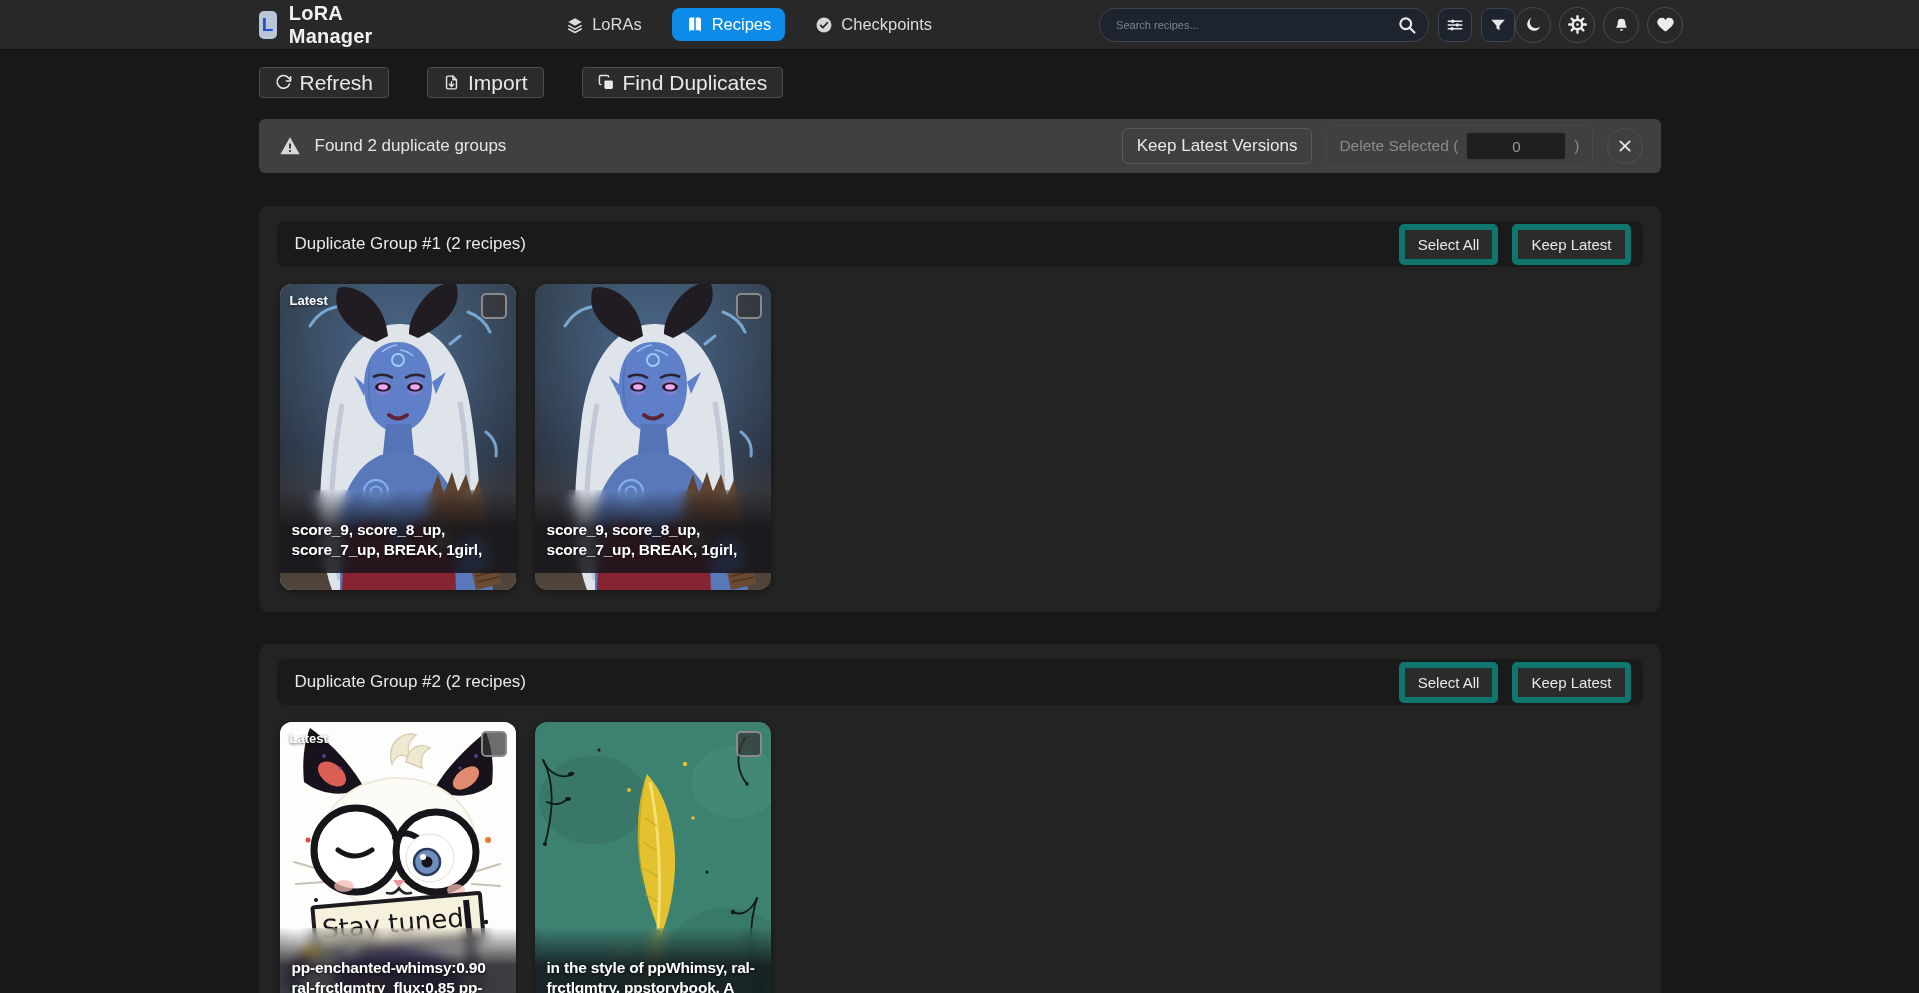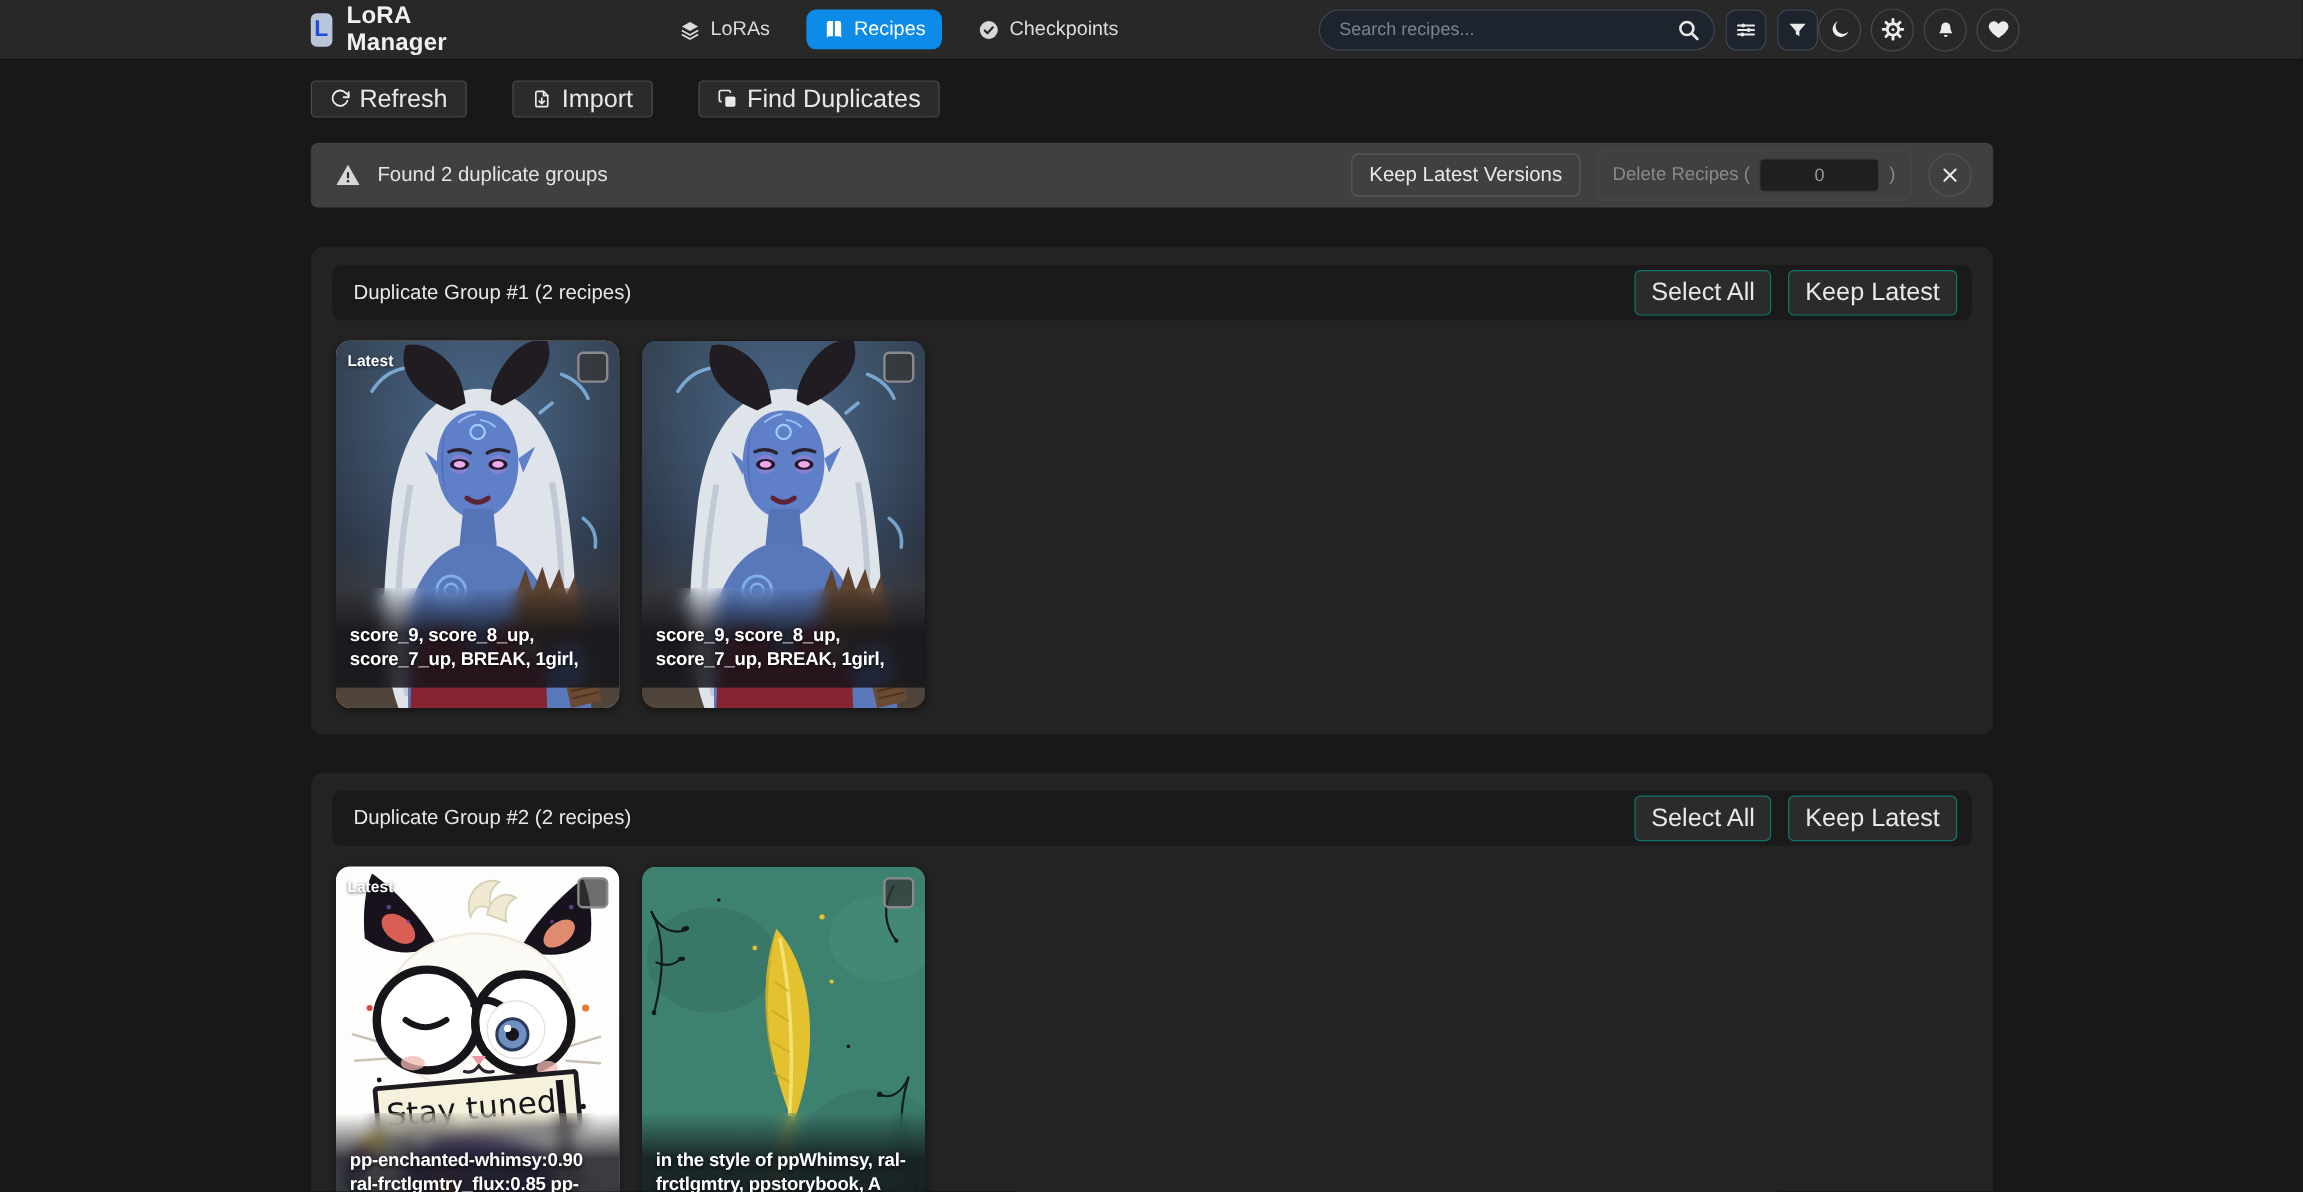--- a/index.html
+++ b/index.html
@@ -16,21 +16,21 @@
           font-weight:bold; font-size:19px; display:flex; align-items:center; justify-content:center; }
   .app-title { color:#f0f0f0; font-size:20px; font-weight:bold; letter-spacing:.2px; }
   .tabs { display:flex; align-items:flex-end; gap:16px; margin-left:170px; }
   .tab { display:flex; align-items:center; gap:8px; color:#dcdcdc; font-size:16.5px;
          padding:7px 14px; border-radius:8px; cursor:pointer; }
   .tab.active { background:#0d8be8; color:#fff; }
   .tab svg { width:18px; height:18px; }
   .search-wrap { display:flex; align-items:center; margin-left:153px; gap:9px; }
   .search-box { position:relative; width:330px; }
   .search-box input { width:100%; height:34px; border-radius:17px; background:#1e242e;
-      border:1px solid #3d4552; color:#c8ccd4; font-size:15px; padding:0 40px 0 16px; outline:none;
+      border:1px solid #3d4552; color:#c8ccd4; font-size:11px; padding:0 40px 0 16px; outline:none;
       font-family:"Liberation Sans", sans-serif; }
   .search-box input::placeholder { color:#7a8494; }
   .search-box .mag { position:absolute; right:12px; top:7px; width:20px; height:20px; color:#e8e8e8; }
   .sq-btn { width:34px; height:34px; border-radius:9px; background:#1e242e; border:1px solid #3d4552;
       display:flex; align-items:center; justify-content:center; color:#e8e8e8; cursor:pointer; }
   .sq-btn svg { width:18px; height:18px; }
   .nav-circles { display:flex; align-items:center; gap:8px; margin-left:auto; }
   .circle-btn { width:36px; height:36px; border-radius:50%; border:1px solid #4a4a4a; background:transparent;
       display:flex; align-items:center; justify-content:center; color:#ececec; cursor:pointer; }
   .circle-btn svg { width:19px; height:19px; }
@@ -59,22 +59,22 @@
       color:#e8e8e8; display:flex; align-items:center; justify-content:center; cursor:pointer; }
   .close-btn svg { width:16px; height:16px; }
 
   
   .group-panel { margin-top:33px; background:#232323; border-radius:10px; padding:15px 18px 22px; }
   .group-panel + .group-panel { margin-top:32px; }
   .group-header { height:46px; background:#1a1a1a; border-radius:8px; display:flex;
       align-items:center; padding:0 12px 0 18px; }
   .group-title { color:#e8e8e8; font-size:17px; }
   .group-actions { margin-left:auto; display:flex; gap:14px; }
-  .small-btn { background:#2b2b2b; border:1px solid #0f766e; border-radius:5px; color:#e8e8e8;
-      font-size:21px; padding:6px 13px; cursor:pointer; font-family:"Liberation Sans", sans-serif; }
+  .small-btn { background:#2b2b2b; border:6px solid #0f766e; border-radius:5px; color:#e8e8e8;
+      font-size:15px; padding:6px 13px; cursor:pointer; font-family:"Liberation Sans", sans-serif; }
   .cards-row { display:flex; gap:19px; margin-top:17px; padding-left:3px; }
   .card { position:relative; width:236px; height:306px; border-radius:12px; overflow:hidden;
       background:#111; cursor:pointer; box-shadow:0 2px 6px rgba(0,0,0,.4); }
   .card.latest { outline:2px solid #dcdcdc; outline-offset:-2px; }
   .card .art { position:absolute; inset:0; width:100%; height:100%; display:block; }
   .badge { position:absolute; top:9px; left:10px; color:#fff; font-size:13px; font-weight:bold;
       text-shadow:0 1px 3px rgba(0,0,0,.65); }
   .checkbox { position:absolute; top:9px; right:9px; width:26px; height:26px; border-radius:5px;
       border:2px solid #8a8a8a; background:rgba(52,52,52,.72); cursor:pointer; }
   .caption { position:absolute; left:0; right:0; bottom:17px; padding:30px 12px 13px;
@@ -398,21 +398,21 @@
     <div class="alert">
       <svg class="warn" viewBox="0 0 24 24">
           <path d="M12 2.5 1.5 21h21L12 2.5z" fill="#d8d8d8"></path>
           <rect x="11" y="9" width="2" height="6" rx="1" fill="#2d2d2d"></rect>
           <circle cx="12" cy="17.5" r="1.2" fill="#2d2d2d"></circle>
         </svg>
       <span class="alert-msg">Found 2 duplicate groups</span>
       <div class="alert-right">
         <button class="btn-outline">Keep Latest Versions</button>
         <div class="delete-group">
-          <span>Delete Recipes (</span>
+          <span>Delete Selected (</span>
           <span class="count-box">0</span>
           <span>)</span>
         </div>
         <button class="close-btn">
           <svg viewBox="0 0 24 24" stroke="currentColor" stroke-width="2.6" stroke-linecap="round">
               <line x1="5" y1="5" x2="19" y2="19"></line>
               <line x1="19" y1="5" x2="5" y2="19"></line>
             </svg>
         </button>
       </div>

